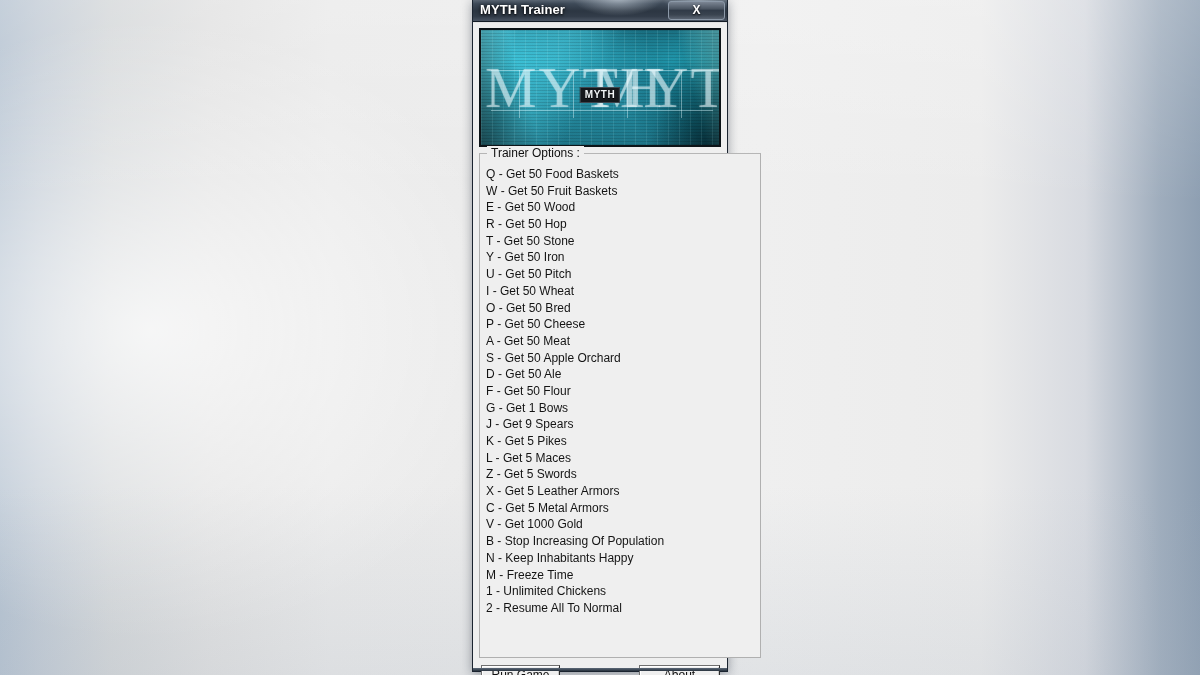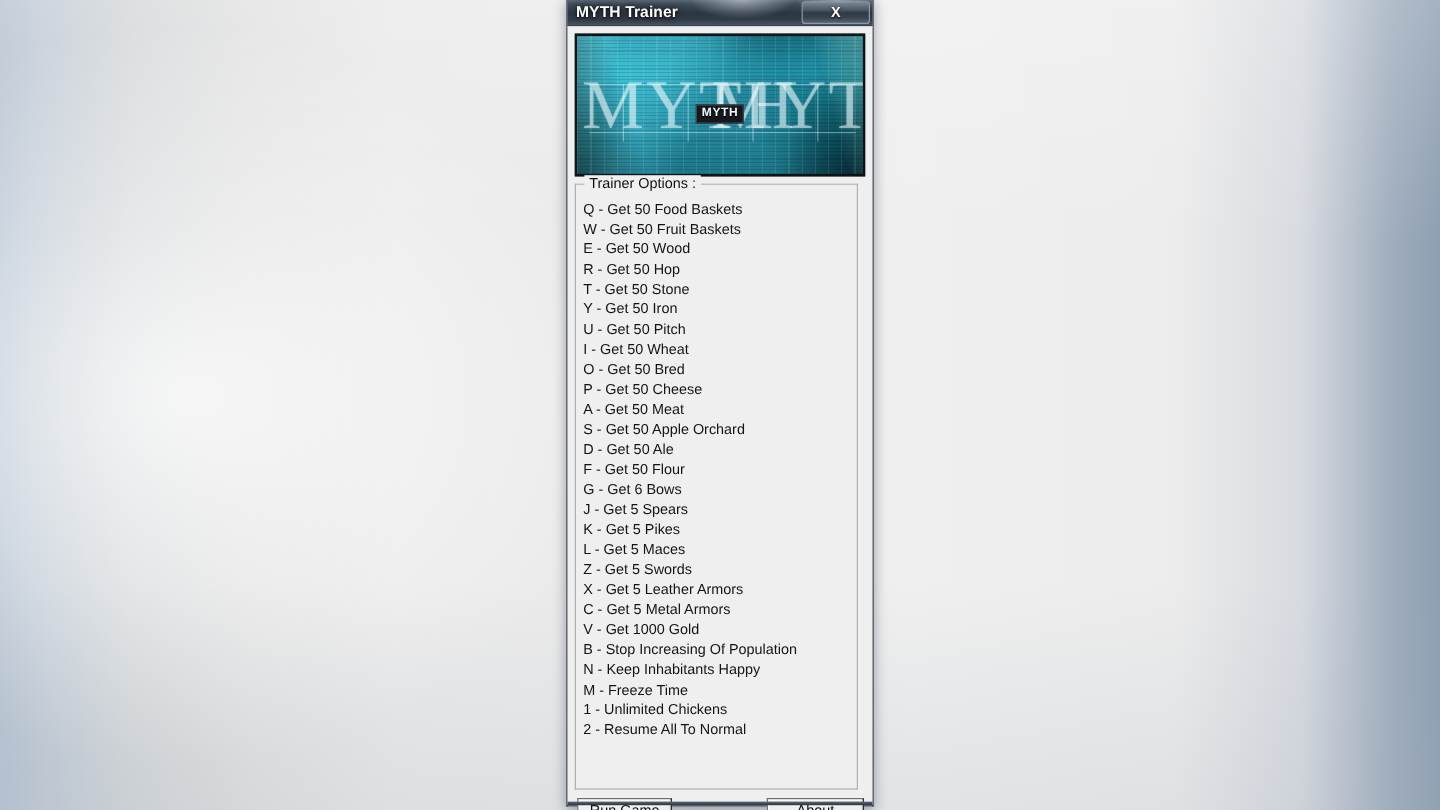--- a/index.html
+++ b/index.html
@@ -185,21 +185,21 @@
     letter-spacing: 0.5px;
     line-height: 11px;
     text-shadow: 0 1px 0 #000;
   }
 
   
   #trainer-options {
     position: absolute;
     left: 6px;
     top: 130px;
-    width: 236px;
+    width: 282px;
     height: 505px;
     box-sizing: border-box;
     border: 1px solid #b0b0b0;
     border-top: 1px solid #b6b6b6;
     background: #efefef;
   }
   #trainer-options-legend {
     position: absolute;
     left: 7px;
     top: -8px;
@@ -304,22 +304,22 @@
           <li><span class="opt-key">T</span><span class="opt-sep"> - </span><span class="opt-label">Get 50 Stone</span></li>
           <li><span class="opt-key">Y</span><span class="opt-sep"> - </span><span class="opt-label">Get 50 Iron</span></li>
           <li><span class="opt-key">U</span><span class="opt-sep"> - </span><span class="opt-label">Get 50 Pitch</span></li>
           <li><span class="opt-key">I</span><span class="opt-sep"> - </span><span class="opt-label">Get 50 Wheat</span></li>
           <li><span class="opt-key">O</span><span class="opt-sep"> - </span><span class="opt-label">Get 50 Bred</span></li>
           <li><span class="opt-key">P</span><span class="opt-sep"> - </span><span class="opt-label">Get 50 Cheese</span></li>
           <li><span class="opt-key">A</span><span class="opt-sep"> - </span><span class="opt-label">Get 50 Meat</span></li>
           <li><span class="opt-key">S</span><span class="opt-sep"> - </span><span class="opt-label">Get 50 Apple Orchard</span></li>
           <li><span class="opt-key">D</span><span class="opt-sep"> - </span><span class="opt-label">Get 50 Ale</span></li>
           <li><span class="opt-key">F</span><span class="opt-sep"> - </span><span class="opt-label">Get 50 Flour</span></li>
-          <li><span class="opt-key">G</span><span class="opt-sep"> - </span><span class="opt-label">Get 6 Bows</span></li>
-          <li><span class="opt-key">J</span><span class="opt-sep"> - </span><span class="opt-label">Get 5 Spears</span></li>
+          <li><span class="opt-key">G</span><span class="opt-sep"> - </span><span class="opt-label">Get 1 Bows</span></li>
+          <li><span class="opt-key">J</span><span class="opt-sep"> - </span><span class="opt-label">Get 9 Spears</span></li>
           <li><span class="opt-key">K</span><span class="opt-sep"> - </span><span class="opt-label">Get 5 Pikes</span></li>
           <li><span class="opt-key">L</span><span class="opt-sep"> - </span><span class="opt-label">Get 5 Maces</span></li>
           <li><span class="opt-key">Z</span><span class="opt-sep"> - </span><span class="opt-label">Get 5 Swords</span></li>
           <li><span class="opt-key">X</span><span class="opt-sep"> - </span><span class="opt-label">Get 5 Leather Armors</span></li>
           <li><span class="opt-key">C</span><span class="opt-sep"> - </span><span class="opt-label">Get 5 Metal Armors</span></li>
           <li><span class="opt-key">V</span><span class="opt-sep"> - </span><span class="opt-label">Get 1000 Gold</span></li>
           <li><span class="opt-key">B</span><span class="opt-sep"> - </span><span class="opt-label">Stop Increasing Of Population</span></li>
           <li><span class="opt-key">N</span><span class="opt-sep"> - </span><span class="opt-label">Keep Inhabitants Happy</span></li>
           <li><span class="opt-key">M</span><span class="opt-sep"> - </span><span class="opt-label">Freeze Time</span></li>
           <li><span class="opt-key">1</span><span class="opt-sep"> - </span><span class="opt-label">Unlimited Chickens</span></li>

